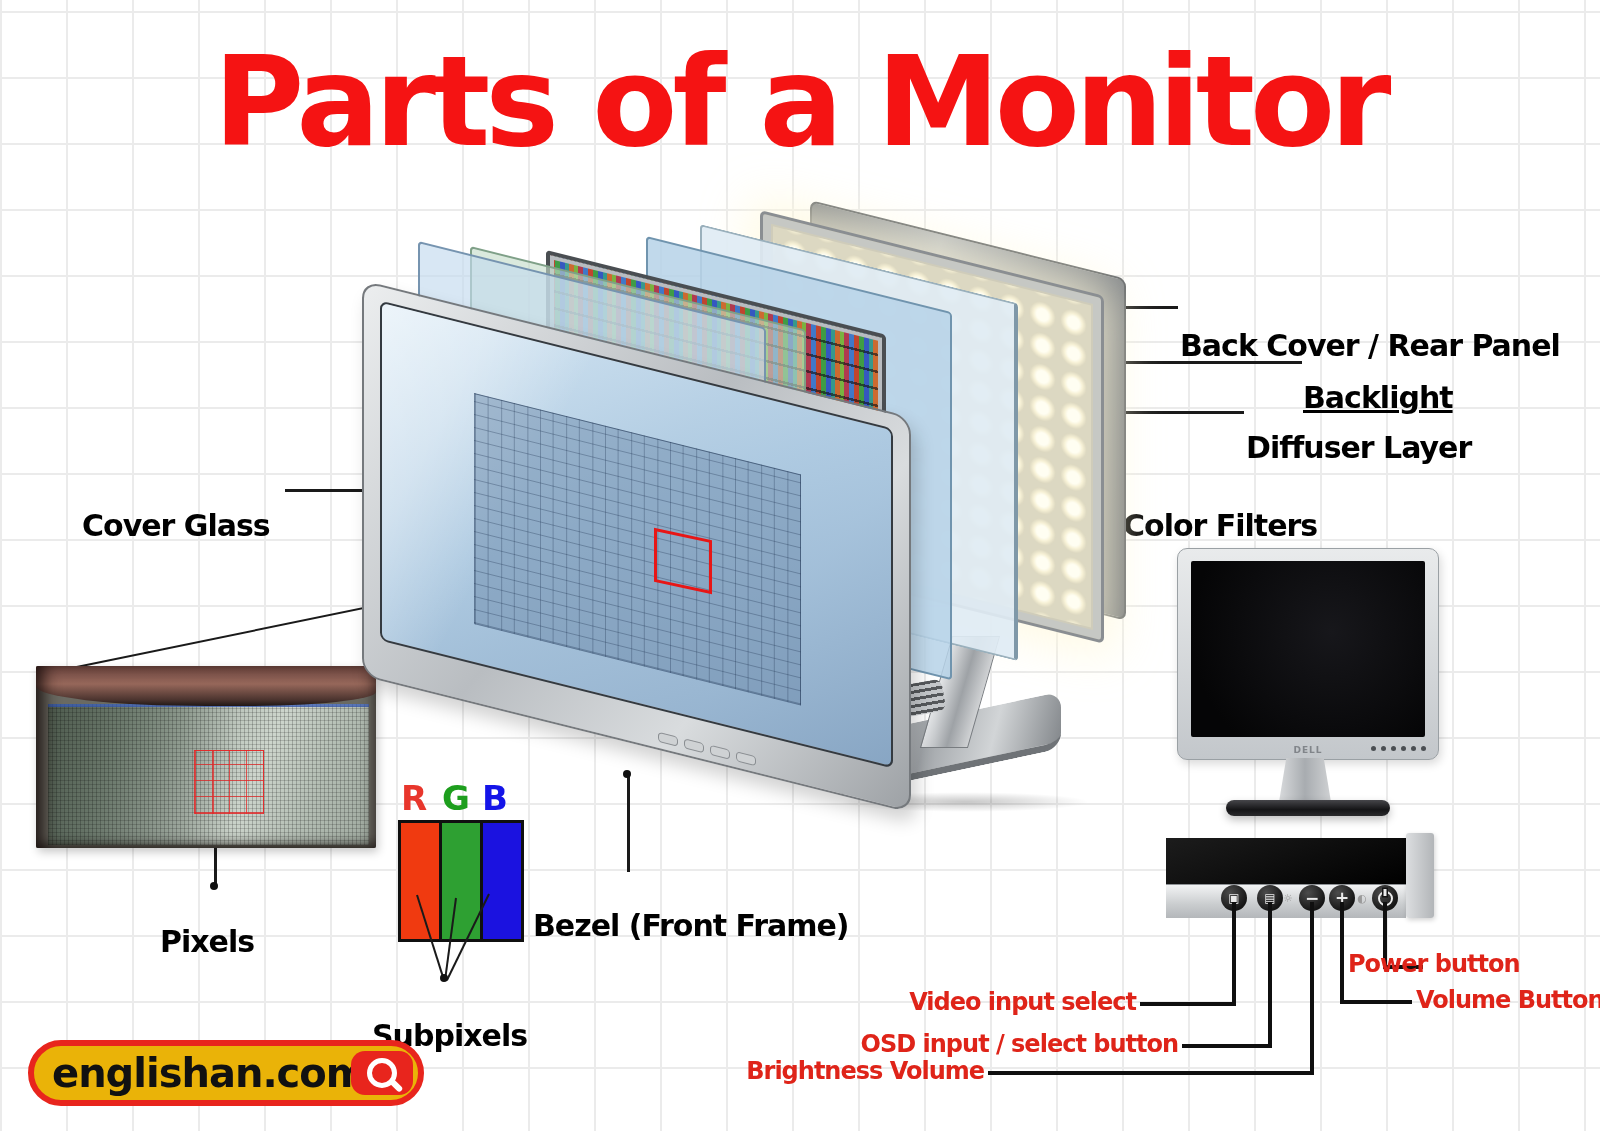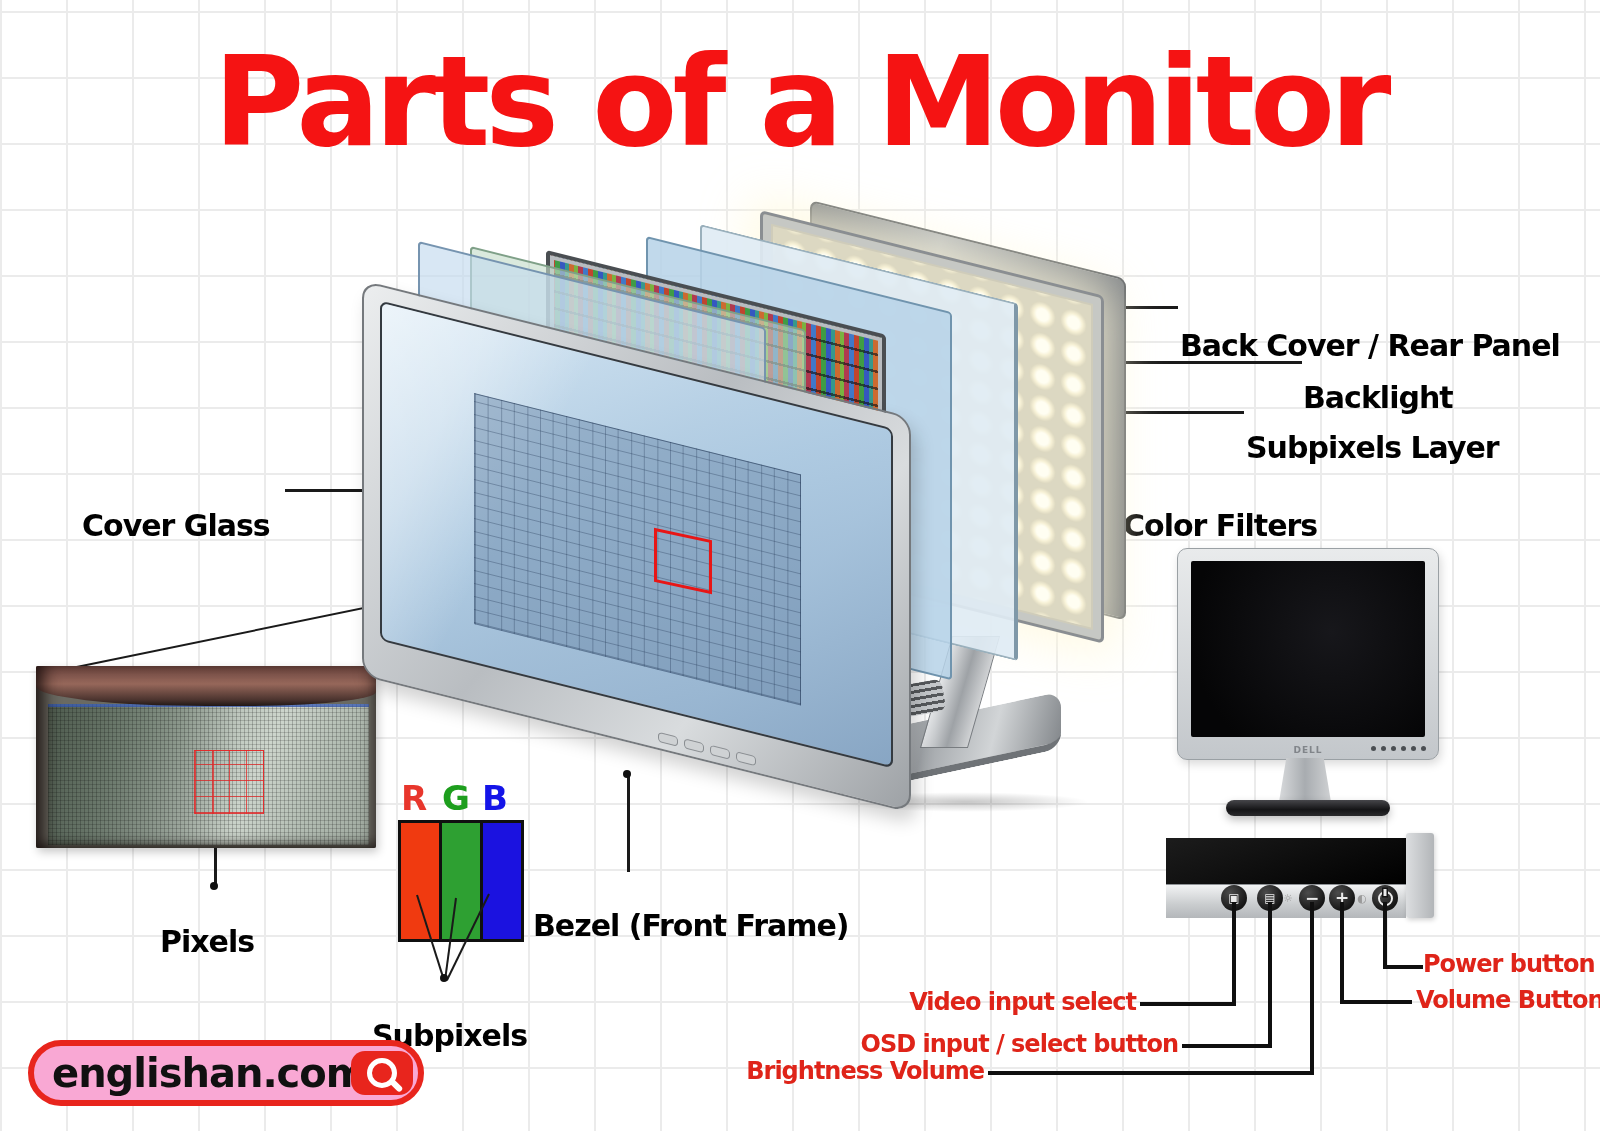--- a/index.html
+++ b/index.html
@@ -88,21 +88,21 @@
   .cbtn{position:absolute;width:26px;height:26px;border-radius:50%;top:885px;
     background:radial-gradient(circle at 35% 30%,#4c4c4c,#151515 72%);
     color:#e9e9e9;display:flex;align-items:center;justify-content:center;
     font-size:13px;font-weight:bold;line-height:1;}
   .tinyglyph{position:absolute;top:892px;font-size:11px;color:#9a9a9a;}
   .power-ring{width:11px;height:11px;border:2px solid #ececec;border-radius:50%;position:relative;display:block;}
   .power-bar{position:absolute;left:50%;top:-4px;width:3px;height:7px;background:#ececec;
     transform:translateX(-50%);box-shadow:0 0 0 1.5px rgba(21,21,21,1);}
   
   .pill{position:absolute;left:28px;top:1040px;width:396px;height:66px;border:6px solid #e8251d;
-    border-radius:40px;background:#f9a8d4;display:flex;align-items:center;box-sizing:border-box;}
+    border-radius:40px;background:#eab308;display:flex;align-items:center;box-sizing:border-box;}
   .pill-text{font-size:40px;font-weight:bold;color:#111;letter-spacing:-1px;padding-left:18px;}
   .pill-red{position:absolute;right:5px;top:5px;bottom:5px;width:62px;border-radius:14px;
     background:#e8251d;display:flex;align-items:center;justify-content:center;}
   .mag{width:20px;height:20px;border:5px solid #fff;border-radius:50%;position:relative;display:block;}
   .mag-handle{position:absolute;width:6px;height:15px;background:#fff;border-radius:3px;
     right:-7px;bottom:-10px;transform:rotate(-45deg);}
 </style>
 </head>
 <body>
 
@@ -180,22 +180,22 @@
 <div class="dot" style="left:623px;top:770px;"></div>
 
 <div class="vline" style="left:214px;top:814px;height:72px;"></div>
 <div class="dot" style="left:210px;top:882px;"></div>
 
 <div class="line" style="left:62px;top:669px;width:607px;transform:rotate(-11.6deg);height:2px;"></div>
 <div class="line" style="left:373px;top:670px;width:338px;transform:rotate(-14.6deg);height:2px;"></div>
 
 <div class="lbl" style="left:82px;top:472px;">Cover Glass</div>
 <div class="lbl" style="left:1180px;top:292px;">Back Cover / Rear Panel</div>
-<div class="lbl" style="left:1303px;top:344px;">Backlight</div>
-<div class="lbl" style="left:1246px;top:394px;">Subpixels Layer</div>
+<div class="lbl" style="left:1303px;top:344px;text-decoration:underline;">Backlight</div>
+<div class="lbl" style="left:1246px;top:394px;">Diffuser Layer</div>
 <div class="lbl" style="left:1123px;top:472px;">Color Filters</div>
 <div class="lbl" style="left:160px;top:888px;">Pixels</div>
 <div class="lbl" style="left:372px;top:982px;">Subpixels</div>
 <div class="lbl" style="left:533px;top:872px;">Bezel (Front Frame)</div>
 
 <div class="photo">
   <div class="photo-bezel"></div>
   <div class="photo-screen"></div>
   <div class="photo-redgrid"></div>
   <div class="photo-vignette"></div>
@@ -261,21 +261,21 @@
 
 <div class="tv" style="left:1310px;top:902px;height:173px;"></div>
 <div class="th" style="left:988px;top:1071px;width:326px;"></div>
 
 <div class="tv" style="left:1340px;top:902px;height:102px;"></div>
 <div class="th" style="left:1340px;top:1000px;width:72px;"></div>
 
 <div class="tv" style="left:1383px;top:902px;height:67px;"></div>
 <div class="th" style="left:1383px;top:965px;width:40px;"></div>
 
-<div class="clbl" style="left:1423px;top:950px;">Power button</div>
+<div class="clbl" style="left:1348px;top:950px;">Power button</div>
 <div class="clbl" style="left:1416px;top:986px;">Volume Button</div>
 <div class="clbl" style="right:464px;top:988px;text-align:right;">Video input select</div>
 <div class="clbl" style="right:422px;top:1030px;text-align:right;">OSD input / select button</div>
 <div class="clbl" style="right:616px;top:1057px;text-align:right;">Brightness Volume</div>
 
 <div class="pill">
   <span class="pill-text">englishan.com</span>
   <span class="pill-red">
     <span class="mag">
         <span class="mag-handle"></span>

